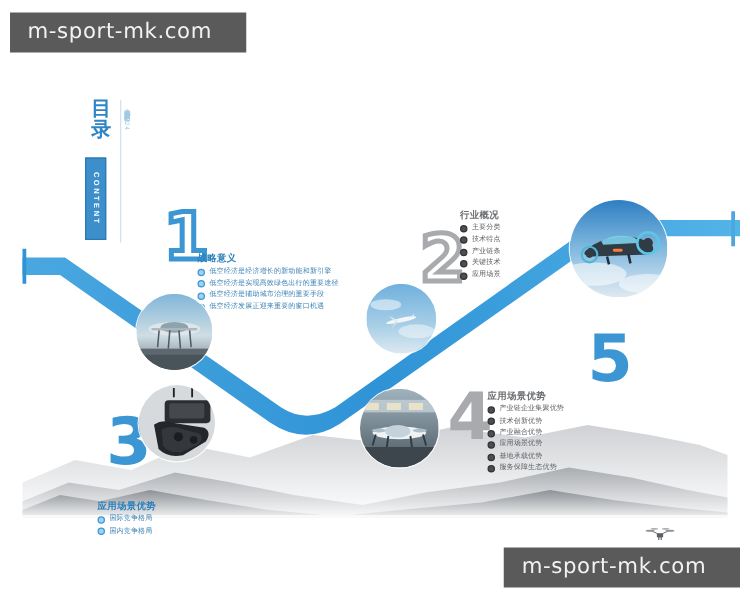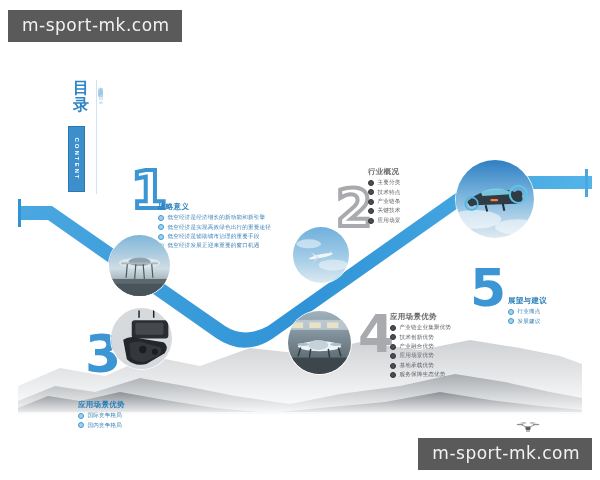--- a/index.html
+++ b/index.html
@@ -16,21 +16,21 @@
     overflow: hidden;
   }
 
   
   .watermark {
     position: absolute;
     background: #5a5a5a;
     color: #f2f2f2;
     font-size: 17px;
     letter-spacing: .5px;
-    padding: 7px 12px 8px 14px;
+    padding: 7px 27px 8px 14px;
     line-height: 1;
     white-space: nowrap;
     font-family: "DejaVu Sans", sans-serif;
   }
   #wm-top { left: 8px; top: 10px; }
   #wm-bottom { right: 8px; bottom: 10px; }
 
   
   #slide {
     position: absolute;
@@ -332,33 +332,20 @@
             <span class="dot"></span>
             <span>基地承载优势</span>
           </li>
         <li>
             <span class="dot"></span>
             <span>服务保障生态优势</span>
           </li>
       </ul>
     </div>
 
-    <div class="section" id="sec5">
-      <div class="sec-title blue">展望与建议</div>
-      <ul class="bullets blue">
-        <li>
-            <span class="dot"></span>
-            <span>行业痛点</span>
-          </li>
-        <li>
-            <span class="dot"></span>
-            <span>发展建议</span>
-          </li>
-      </ul>
-    </div>
 
     <div class="photo" id="ph1">
       <svg class="ph-svg" viewBox="0 0 100 100">
         <defs>
             <linearGradient id="sky1" x1="0" y1="0" x2="0" y2="1">
           <stop offset="0%" stop-color="#7fb6d9"></stop>
               <stop offset="55%" stop-color="#cfdde4"></stop>
           <stop offset="100%" stop-color="#6d7a80"></stop>
             </linearGradient>
           </defs>

